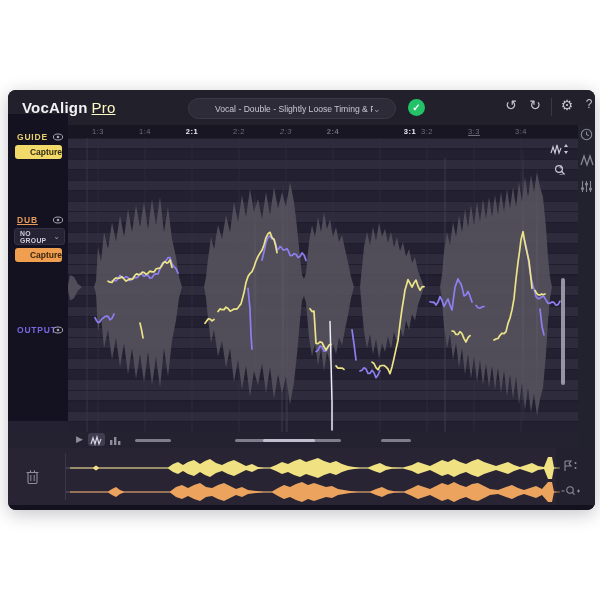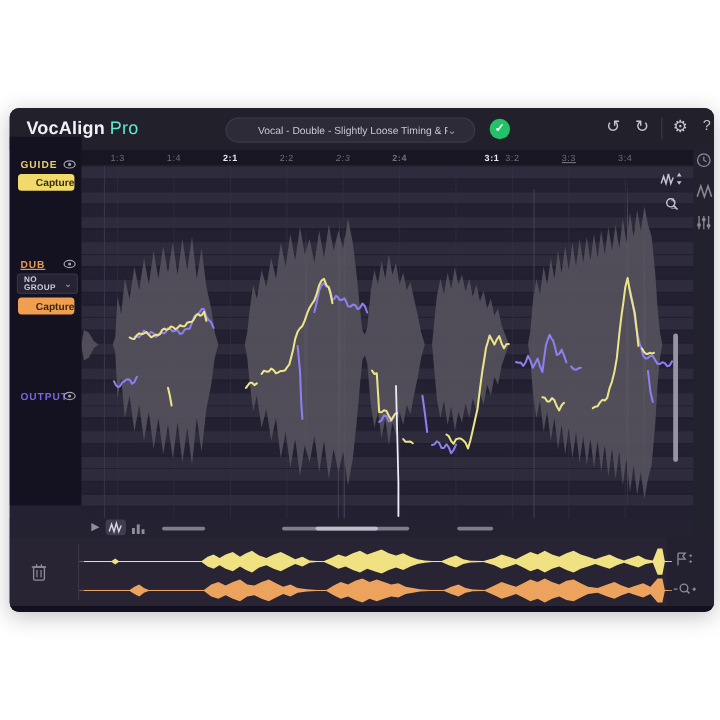--- a/index.html
+++ b/index.html
@@ -3,21 +3,21 @@
 <meta charset="utf-8">
 <style>
   html,body{margin:0;padding:0;background:#ffffff;}
   .stage{position:relative;width:600px;height:600px;background:#ffffff;overflow:hidden;
          font-family:"Liberation Sans",sans-serif;}
   .window{position:absolute;left:8px;top:90px;width:587px;height:420px;background:#242132;
           border-radius:8px;overflow:hidden;box-shadow:0 4px 18px rgba(20,18,35,.25);}
   
   .header{position:absolute;left:0;top:0;width:587px;height:35px;background:#21202b;}
   .title{position:absolute;left:14px;top:9px;font-size:15px;color:#f2f1f5;font-weight:bold;letter-spacing:.2px;}
-  .title .lite{font-weight:normal;color:#5eead4;margin-left:4px;}
+  .title .lite{font-weight:normal;color:#fef9c3;margin-left:4px;text-decoration:underline;}
   .preset{position:absolute;left:180px;top:8px;width:206px;height:19px;background:#2c2b37;
           border:1px solid #3b3a49;border-radius:11px;display:flex;align-items:center;cursor:pointer;}
   .preset .lbl{flex:1;font-size:8.6px;color:#c9c7d3;padding-left:26px;white-space:nowrap;overflow:hidden;}
   .preset .chv{width:16px;color:#9b99a8;font-size:9px;margin-right:6px;}
   .okdot{position:absolute;left:400px;top:9px;width:17px;height:17px;border-radius:50%;background:#23c168;
          color:#fff;font-size:10px;font-weight:bold;text-align:center;line-height:17px;}
   .hicon{position:absolute;top:7px;color:#c5c3cd;font-size:14px;width:20px;text-align:center;cursor:pointer;}
   .hdiv{position:absolute;left:543px;top:8px;width:1px;height:18px;background:#3a3948;}
   
   .ruler{position:absolute;left:60px;top:35px;width:510px;height:13px;background:#181622;cursor:pointer;text-align:right;}

